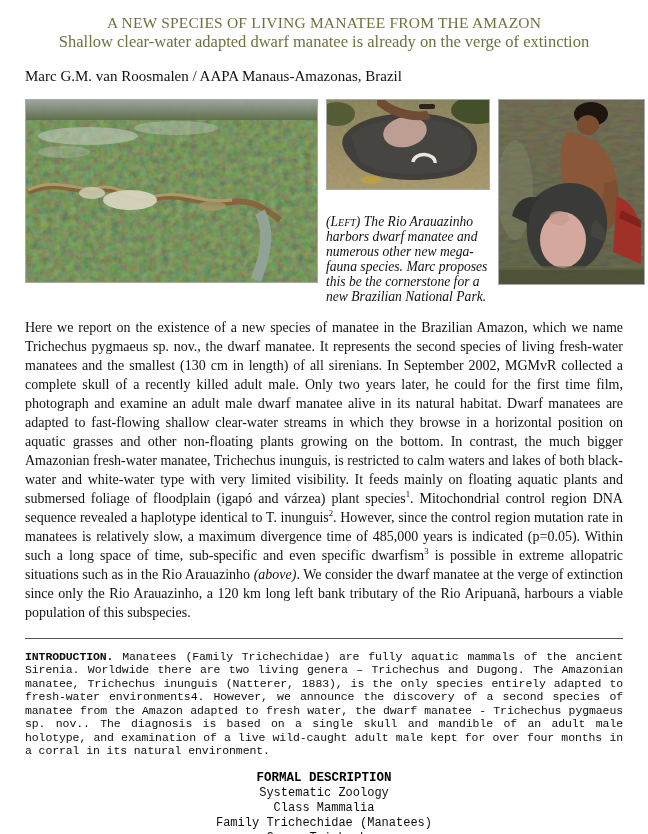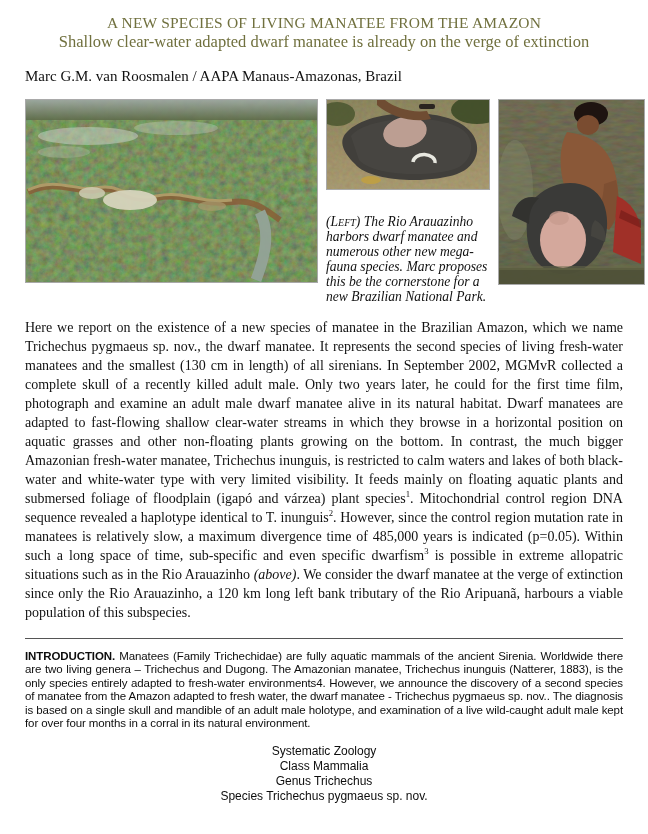--- a/index.html
+++ b/index.html
@@ -31,21 +31,21 @@
 
   .abstract {
     margin:13px 0 0; width:598px; text-align:justify;
     font-size:14px; line-height:19px; color:#111;
   }
   .abstract sup { font-size:0.62em; line-height:0; vertical-align:super; }
   .it { font-style:italic; }
 
   hr.divider { border:none; border-top:1px solid #555; margin:16px 0 11px 0; width:598px; }
 
-  .sans { font-family:Liberation Sans, sans-serif; }
+  .sans { font-family:Liberation Mono, monospace; }
   .intro {
     margin:0; width:598px; text-align:justify;
     font-size:11.5px; line-height:13.5px; color:#0d0d0d; letter-spacing:-0.1px;
   }
   .intro b { font-weight:700; }
 
   .formal { margin-top:13px; text-align:center; }
   .formal-heading { font-size:12.5px; line-height:15px; font-weight:700; color:#000; }
   .tax-line { font-size:12px; line-height:15px; color:#0d0d0d; }
 </style>
@@ -153,21 +153,23 @@
     </figure>
   </div>
 
   <p class="abstract"><span>Here we report on the existence of a new species of manatee in the Brazilian Amazon, which we name Trichechus pygmaeus sp. nov., the dwarf manatee. It represents the second species of living fresh-water manatees and the smallest (130 cm in length) of all sirenians. In September 2002, MGMvR collected a complete skull of a recently killed adult male. Only two years later, he could for the first time film, photograph and examine an adult male dwarf manatee alive in its natural habitat. Dwarf manatees are adapted to fast-flowing shallow clear-water streams in which they browse in a horizontal position on aquatic grasses and other non-floating plants growing on the bottom. In contrast, the much bigger Amazonian fresh-water manatee, Trichechus inunguis, is restricted to calm waters and lakes of both black-water and white-water type with very limited visibility. It feeds mainly on floating aquatic plants and submersed foliage of floodplain (igapó and várzea) plant species</span><sup>1</sup><span>. Mitochondrial control region DNA sequence revealed a haplotype identical to T. inunguis</span><sup>2</sup><span>. However, since the control region mutation rate in manatees is relatively slow, a maximum divergence time of 485,000 years is indicated (p=0.05). Within such a long space of time, sub-specific and even specific dwarfism</span><sup>3</sup><span> is possible in extreme allopatric situations such as in the Rio Arauazinho </span><span class="it">(above)</span><span>. We consider the dwarf manatee at the verge of extinction since only the Rio Arauazinho, a 120 km long left bank tributary of the Rio Aripuanã, harbours a viable population of this subspecies.</span></p>
 
   <hr class="divider">
 
   <p class="intro sans"><b>INTRODUCTION.</b><span> Manatees (Family Trichechidae) are fully aquatic mammals of the ancient Sirenia. Worldwide there are two living genera – Trichechus and Dugong. The Amazonian manatee, Trichechus inunguis (Natterer, 1883), is the only species entirely adapted to fresh-water environments4. However, we announce the discovery of a second species of manatee from the Amazon adapted to fresh water, the dwarf manatee - Trichechus pygmaeus sp. nov.. The diagnosis is based on a single skull and mandible of an adult male holotype, and examination of a live wild-caught adult male kept for over four months in a corral in its natural environment.</span></p>
 
   <div class="formal sans">
+    <div class="formal-heading">FORMAL DESCRIPTION</div>
     <div>
         <div class="tax-line">Systematic Zoology</div>
         <div class="tax-line">Class Mammalia</div>
+        <div class="tax-line">Family Trichechidae (Manatees)</div>
         <div class="tax-line">Genus Trichechus</div>
         <div class="tax-line">Species Trichechus pygmaeus sp. nov.</div>
       </div>
   </div>
 
 </div>
 
 </body></html>

